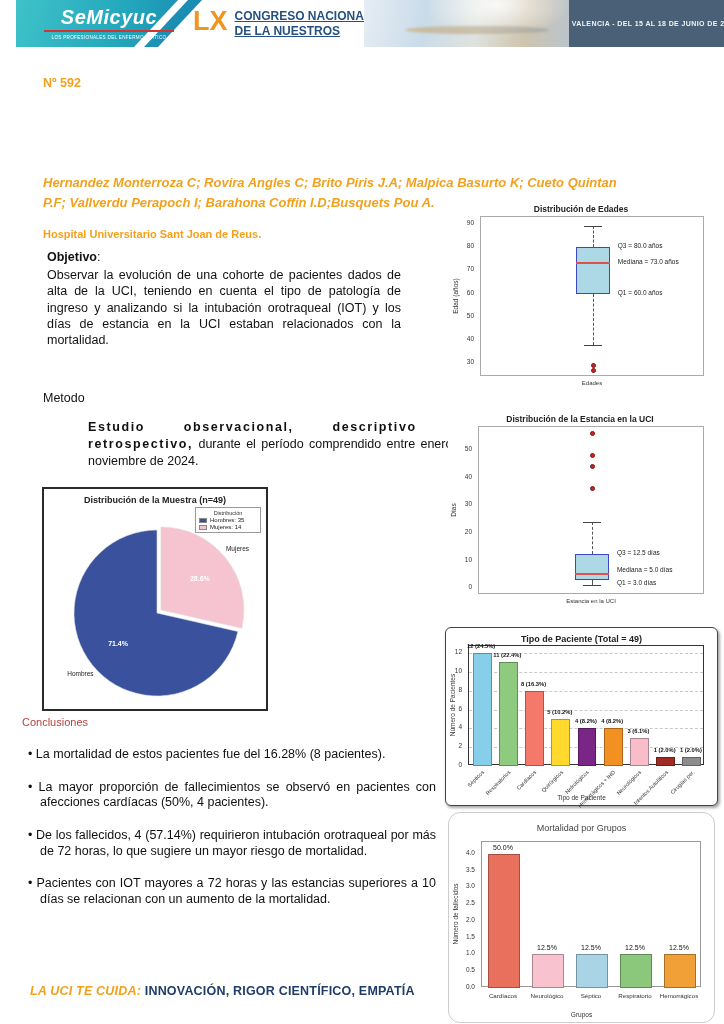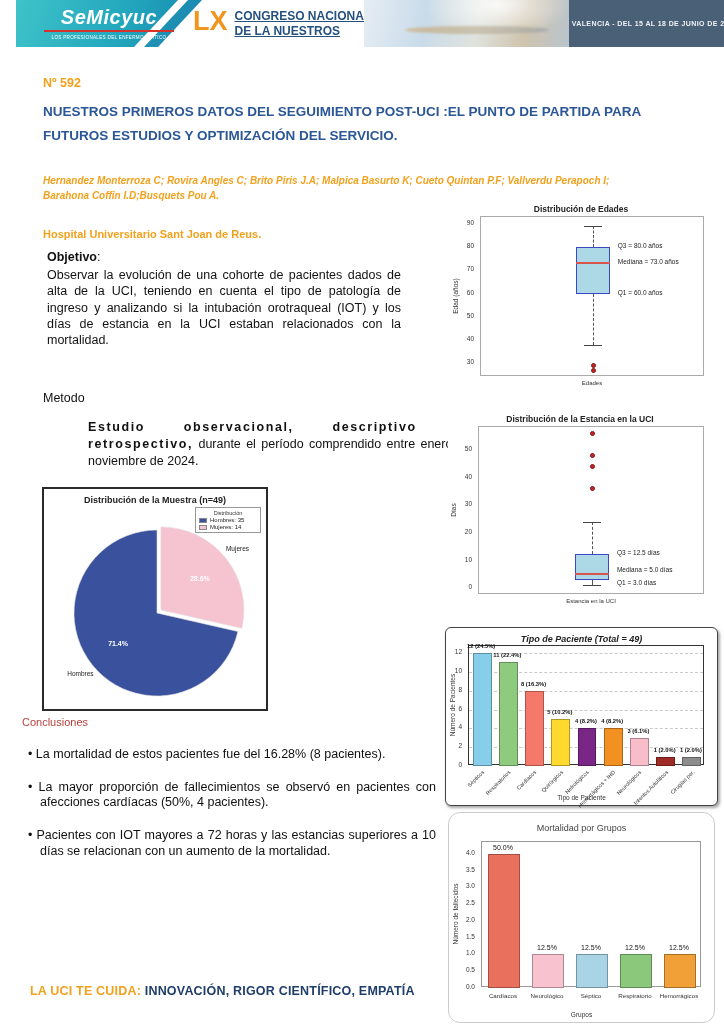--- a/index.html
+++ b/index.html
@@ -26,38 +26,38 @@
       radial-gradient(ellipse 120px 55px at 65% 10%, rgba(255,255,255,.85), rgba(255,255,255,0) 60%),
       linear-gradient(100deg,#e6edf4 0%,#c9dbe9 30%,#dfe3de 55%,#cfc4ae 78%,#b9c4cd 100%); }
   .venue-photo:before { content:""; position:absolute; left:20%; top:55%; width:70%; height:18%;
     background:linear-gradient(90deg,rgba(210,150,60,.45),rgba(120,140,160,.4)); border-radius:50%; filter:blur(1px);}
   .date-banner { position:absolute; left:553px; top:0; width:171px; height:47px; background:#4a6076;
     display:flex; align-items:center; justify-content:center; }
   .date-banner span { color:#eef2f6; font-size:7px; letter-spacing:0.4px; font-weight:700; }
   .poster-number { position:absolute; left:43px; top:76px; font-size:12.5px; font-weight:700; color:#f2a11d; }
   .poster-title { position:absolute; left:43px; top:100px; width:624px; font-size:13.5px; font-weight:700;
     color:#2b5796; line-height:1.75; }
-  .authors { position:absolute; left:43px; top:173px; width:600px; font-size:10px; font-style:italic;
+  .authors { position:absolute; left:43px; top:173px; width:600px; font-size:13px; font-style:italic;
     font-weight:700; color:#f2a11d; line-height:1.5; }
   .affiliation { position:absolute; left:43px; top:228px; font-size:11px; font-weight:700; color:#f2a11d; }
   .obj-head { position:absolute; left:47px; top:250px; font-size:12.5px; color:#111; }
   .obj-head b { font-weight:700; }
   .obj-text { position:absolute; left:47px; top:267px; width:354px; font-size:12.5px; color:#111;
     text-align:justify; line-height:1.3; }
   .metodo-head { position:absolute; left:43px; top:391px; font-size:12.5px; color:#111; }
   .metodo-text { position:absolute; left:43px; top:419px; width:376px; font-size:12.5px; color:#111;
     text-align:justify; line-height:1.35;margin-left:45px; }
   .metodo-text .b1 { font-weight:700; letter-spacing:1.6px; }
   .concl-head { position:absolute; left:22px; top:716px; font-size:11px; color:#b5413c; }
   .concl-list { position:absolute; left:28px; top:747px; width:408px; list-style:none; }
   .concl-list li { font-size:12.5px; color:#111; text-align:justify; line-height:1.25;
     margin-bottom:17px; padding-left:12px; text-indent:-12px; }
   .concl-list li:before { content:"\2022  "; }
   .footer { position:absolute; left:30px; top:984px; font-size:12.5px; font-weight:700; letter-spacing:0.2px; }
-  .footer .lead { color:#f2a11d; }
+  .footer .lead { color:#f2a11d;font-style:italic; }
   .footer .rest { color:#1f3d6b; }
 
   
   .chart { position:absolute; background:#fff; }
   .chart-title { position:absolute; top:2px; left:0; right:0; text-align:center;
     font-size:8.5px; font-weight:700; color:#222; z-index:3; }
   .plot { position:absolute; border:1px solid #aaa; background:#fff; }
   .ytick { position:absolute; font-size:6.5px; color:#333; text-align:right; }
   .xtick { position:absolute; font-size:6px; color:#333; text-align:center; }
   .ylab  { position:absolute; font-size:6.5px; color:#333; text-align:center; transform:rotate(-90deg); }
@@ -79,21 +79,21 @@
   #chart-estancia { left:448px; top:412px; width:264px; height:206px; }
   .whline { position:absolute; border-left:1px dashed #555; width:0; }
   .whcap { position:absolute; height:1px; background:#444; }
   .bxbox { position:absolute; background:#add8e6; border:1px solid #3b47c4; }
   .bxmed { position:absolute; height:2px; background:#d9534f; }
   .outlier { position:absolute; width:5px; height:5px; border-radius:50%; background:#cc2222; border:0.5px solid #7a1414; }
 
   
   #chart-tipo { left:445px; top:627px; width:273px; height:179px; border:1.5px solid #444;
     border-radius:6px; box-shadow:1.5px 2px 3px rgba(0,0,0,.35); }
-  #chart-tipo .chart-title { top:6px; font-size:9px;font-style:italic; }
+  #chart-tipo .chart-title { top:6px; font-size:9px; }
   #chart-tipo .plot { border-color:#333; }
   #chart-tipo .bar-label { font-size:5.8px; font-weight:700; }
   #chart-tipo .xtick-rot { position:absolute; font-size:5.5px; color:#333; white-space:nowrap;
     transform:rotate(-45deg); transform-origin:100% 0; text-align:right; }
   #chart-mort { left:448px; top:812px; width:267px; height:211px; border:1px solid #ccc; border-radius:12px; }
   #chart-mort .chart-title { top:10px; font-size:9px; font-weight:400; color:#444; }
   #chart-mort .plot { border-color:#999; }
   #chart-mort .bar-label { font-size:7px; }
   .gridline { position:absolute; left:0; right:0; border-top:1px dashed #c9c9c9; }
   .bar { position:absolute; border:0.5px solid rgba(0,0,0,.3); }
@@ -117,21 +117,20 @@
         <div>DE LA NUESTROS</div>
       </div>
     </div>
     <div class="venue-photo"></div>
     <div class="date-banner">
       <span>VALENCIA - DEL 15 AL 18 DE JUNIO DE 2025</span>
     </div>
   </div>
 
   <div class="poster-number">Nº 592</div>
-  <div class="poster-title">NUESTROS PRIMEROS DATOS DEL SEGUIMIENTO POST-UCI :EL PUNTO DE PARTIDA PARA FUTUROS ESTUDIOS Y OPTIMIZACIÓN DEL SERVICIO.</div>
   <div class="authors">Hernandez Monterroza C; Rovira Angles C; Brito Piris J.A; Malpica Basurto K; Cueto Quintan P.F; Vallverdu Perapoch I; Barahona Coffin I.D;Busquets Pou A.</div>
   <div class="affiliation">Hospital Universitario Sant Joan de Reus.</div>
 
   <div class="obj-head"><b>Objetivo</b><span>:</span></div>
   <div class="obj-text">Observar la evolución de una cohorte de pacientes dados de alta de la UCI, teniendo en cuenta el tipo de patología de ingreso y analizando si la intubación orotraqueal (IOT) y los días de estancia en la UCI estaban relacionados con la mortalidad.</div>
 
   <div class="metodo-head">Metodo</div>
   <div class="metodo-text">
     <span class="b1">Estudio observacional, descriptivo y retrospectivo,</span><span> durante el período comprendido entre enero y noviembre de 2024.</span>
   </div>
@@ -156,20 +155,21 @@
           <div class="legend-swatch" style="background: rgb(246, 195, 208); border: 0.5px solid rgb(136, 136, 136);"></div>
           <div>Mujeres: 14</div>
         </div>
       </div>
     </div>
 
   <div class="concl-head">Conclusiones</div>
   <ul class="concl-list">
     <li>La mortalidad de estos pacientes fue del 16.28% (8 pacientes).</li>
     <li>La mayor proporción de fallecimientos se observó en pacientes con afecciones cardíacas (50%, 4 pacientes).</li>
+    <li>De los fallecidos, 4 (57.14%) requirieron intubación orotraqueal por más de 72 horas, lo que sugiere un mayor riesgo de mortalidad.</li>
     <li>Pacientes con IOT mayores a 72 horas y las estancias superiores a 10 días se relacionan con un aumento de la mortalidad.</li>
   </ul>
 
   <div class="footer">
     <span class="lead">LA UCI TE CUIDA:</span><span class="rest"> INNOVACIÓN, RIGOR CIENTÍFICO, EMPATÍA</span>
   </div>
 
   <div class="chart" id="chart-edades">
     <div class="chart-title">Distribución de Edades</div>
   <div class="plot" style="left: 30px; top: 14px; width: 224px; height: 160px;">

